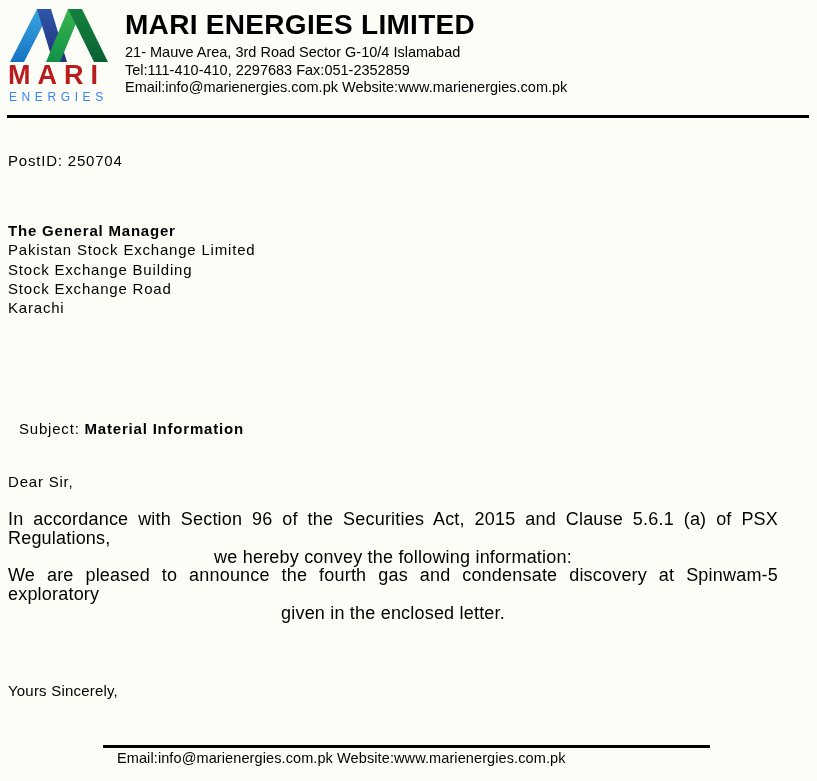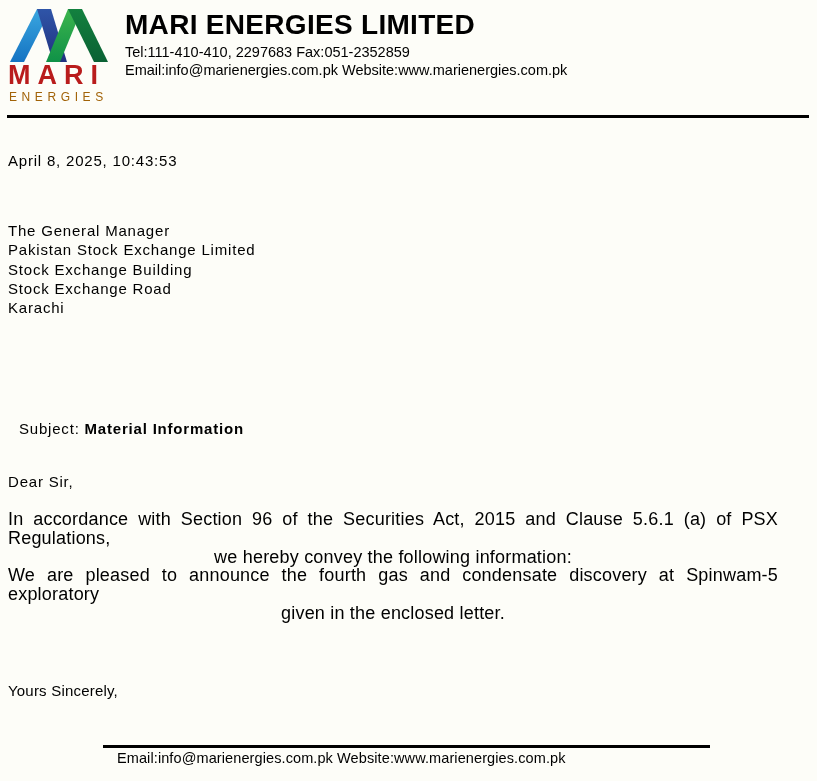--- a/index.html
+++ b/index.html
@@ -15,37 +15,37 @@
 
   
   .logo-mark { position: absolute; left: 10px; top: 9px; width: 98px; height: 53px; }
   .logo-wordmark {
     position: absolute; left: 8px; top: 61px; width: 102px;
     font-size: 27px; font-weight: bold; letter-spacing: 7px;
     color: #b91c1c; line-height: 28px; white-space: nowrap;
   }
   .logo-subtitle {
     position: absolute; left: 9px; top: 90px; width: 102px;
-    font-size: 12px; letter-spacing: 4.6px; color: #a16207;
+    font-size: 12px; letter-spacing: 4.6px; color: #3b82f6;
     line-height: 14px; white-space: nowrap;
   }
 
   
   .header-block { position: absolute; left: 125px; top: 8px; }
   .company-name { font-size: 28px; font-weight: bold; letter-spacing: 0.3px; line-height: 33px; white-space: nowrap; }
   .header-lines { margin-top: 3px; font-size: 14.5px; line-height: 17.5px; }
   .header-lines div { white-space: nowrap; }
 
   .top-rule { position: absolute; left: 7px; top: 115px; width: 802px; height: 3px; background: #000; }
 
   
   .wide { font-size: 15px; letter-spacing: 0.8px; line-height: 19.3px; }
   .meta-block { position: absolute; left: 8px; top: 151px; }
   .recipient-block { position: absolute; left: 8px; top: 221px; }
-  .recipient-title { font-weight: normal; }
+  .recipient-title { font-weight: bold; }
   .subject-block { position: absolute; left: 19px; top: 419px; }
   .subject-value { font-weight: bold; }
   .salutation { position: absolute; left: 8px; top: 472px; }
 
   .para { position: absolute; left: 8px; width: 770px; font-size: 18px; letter-spacing: 0.2px; line-height: 19px; }
   .para-1 { top: 510px; }
   .para-2 { top: 566px; }
   .jline { text-align: justify; text-align-last: justify; }
   .lline { text-align: center; }
 
@@ -83,29 +83,30 @@
     <polygon points="27,0 41,0 57,53 43,53" fill="url(#g-db)"></polygon>
     <polygon points="36,53 58,0 72,0 50,53" fill="url(#g-gr)"></polygon>
     <polygon points="58,0 72,0 98,53 84,53" fill="url(#g-dg)"></polygon>
   </svg>
   <div class="logo-wordmark">MARI</div>
   <div class="logo-subtitle">ENERGIES</div>
 
   <div class="header-block">
     <div class="company-name">MARI ENERGIES LIMITED</div>
     <div class="header-lines">
+      <div>21- Mauve Area, 3rd Road Sector G-10/4 Islamabad</div>
       <div>Tel:111-410-410, 2297683 Fax:051-2352859</div>
       <div>Email:info@marienergies.com.pk Website:www.marienergies.com.pk</div>
     </div>
   </div>
 
   <div class="top-rule"></div>
 
   <div class="meta-block wide">
-    <div>April 8, 2025, 10:43:53</div>
+    <div>PostID: 250704</div>
   </div>
 
   <div class="recipient-block wide">
     <div class="recipient-title">The General Manager</div>
     <div>Pakistan Stock Exchange Limited</div>
     <div>Stock Exchange Building</div>
     <div>Stock Exchange Road</div>
     <div>Karachi</div>
   </div>
 

